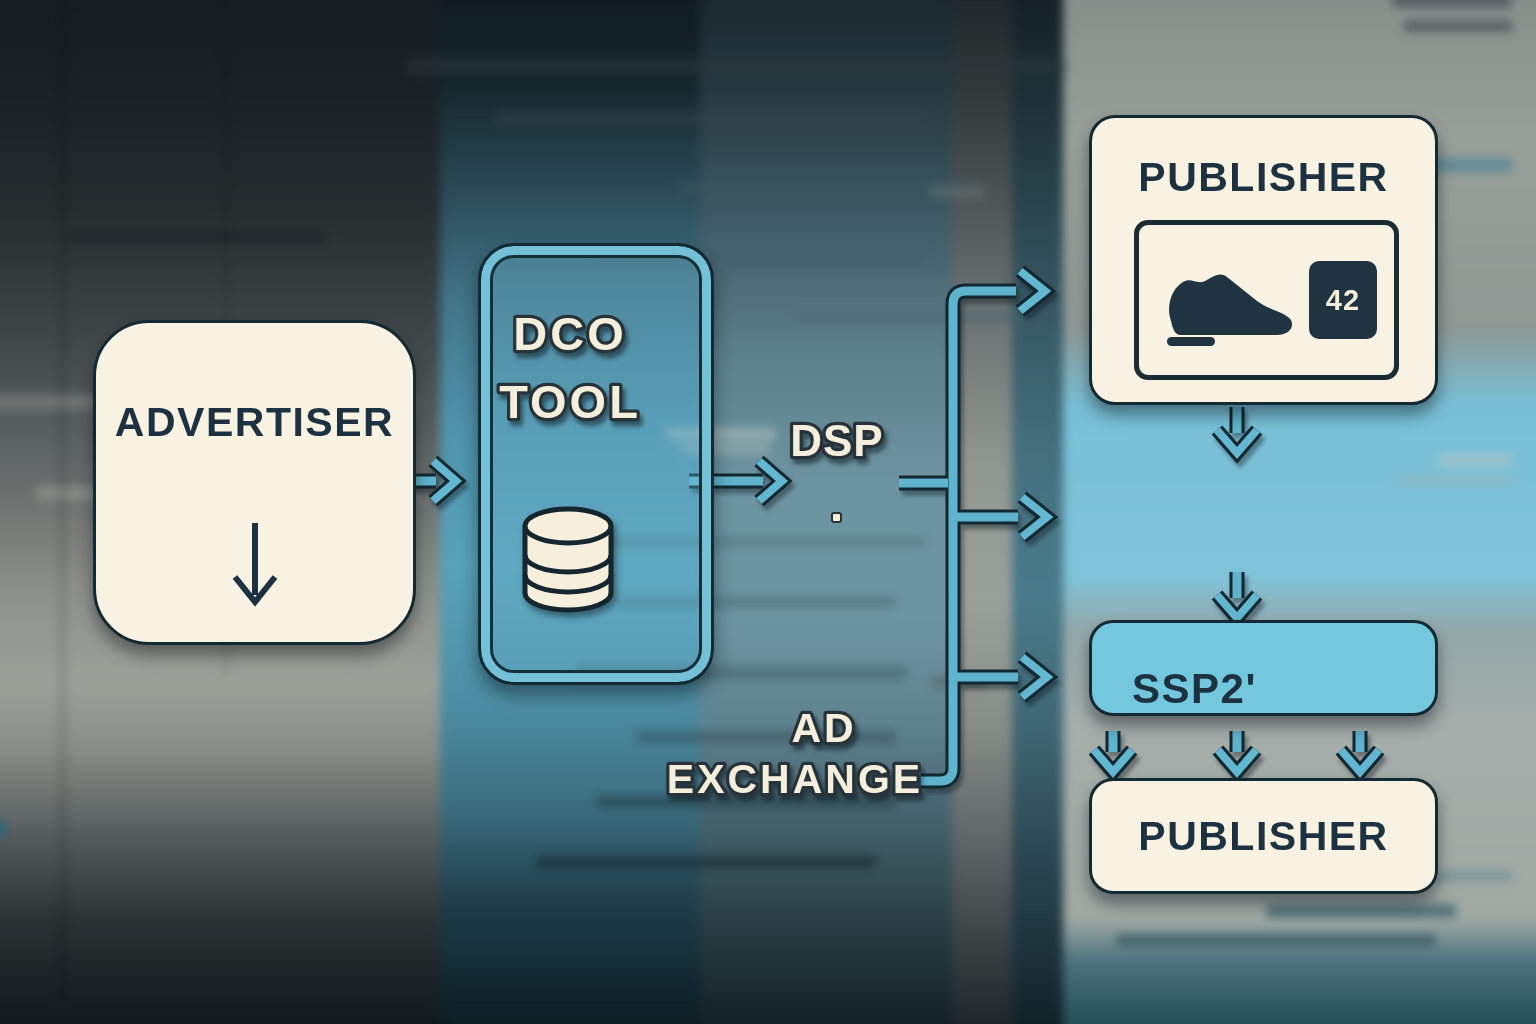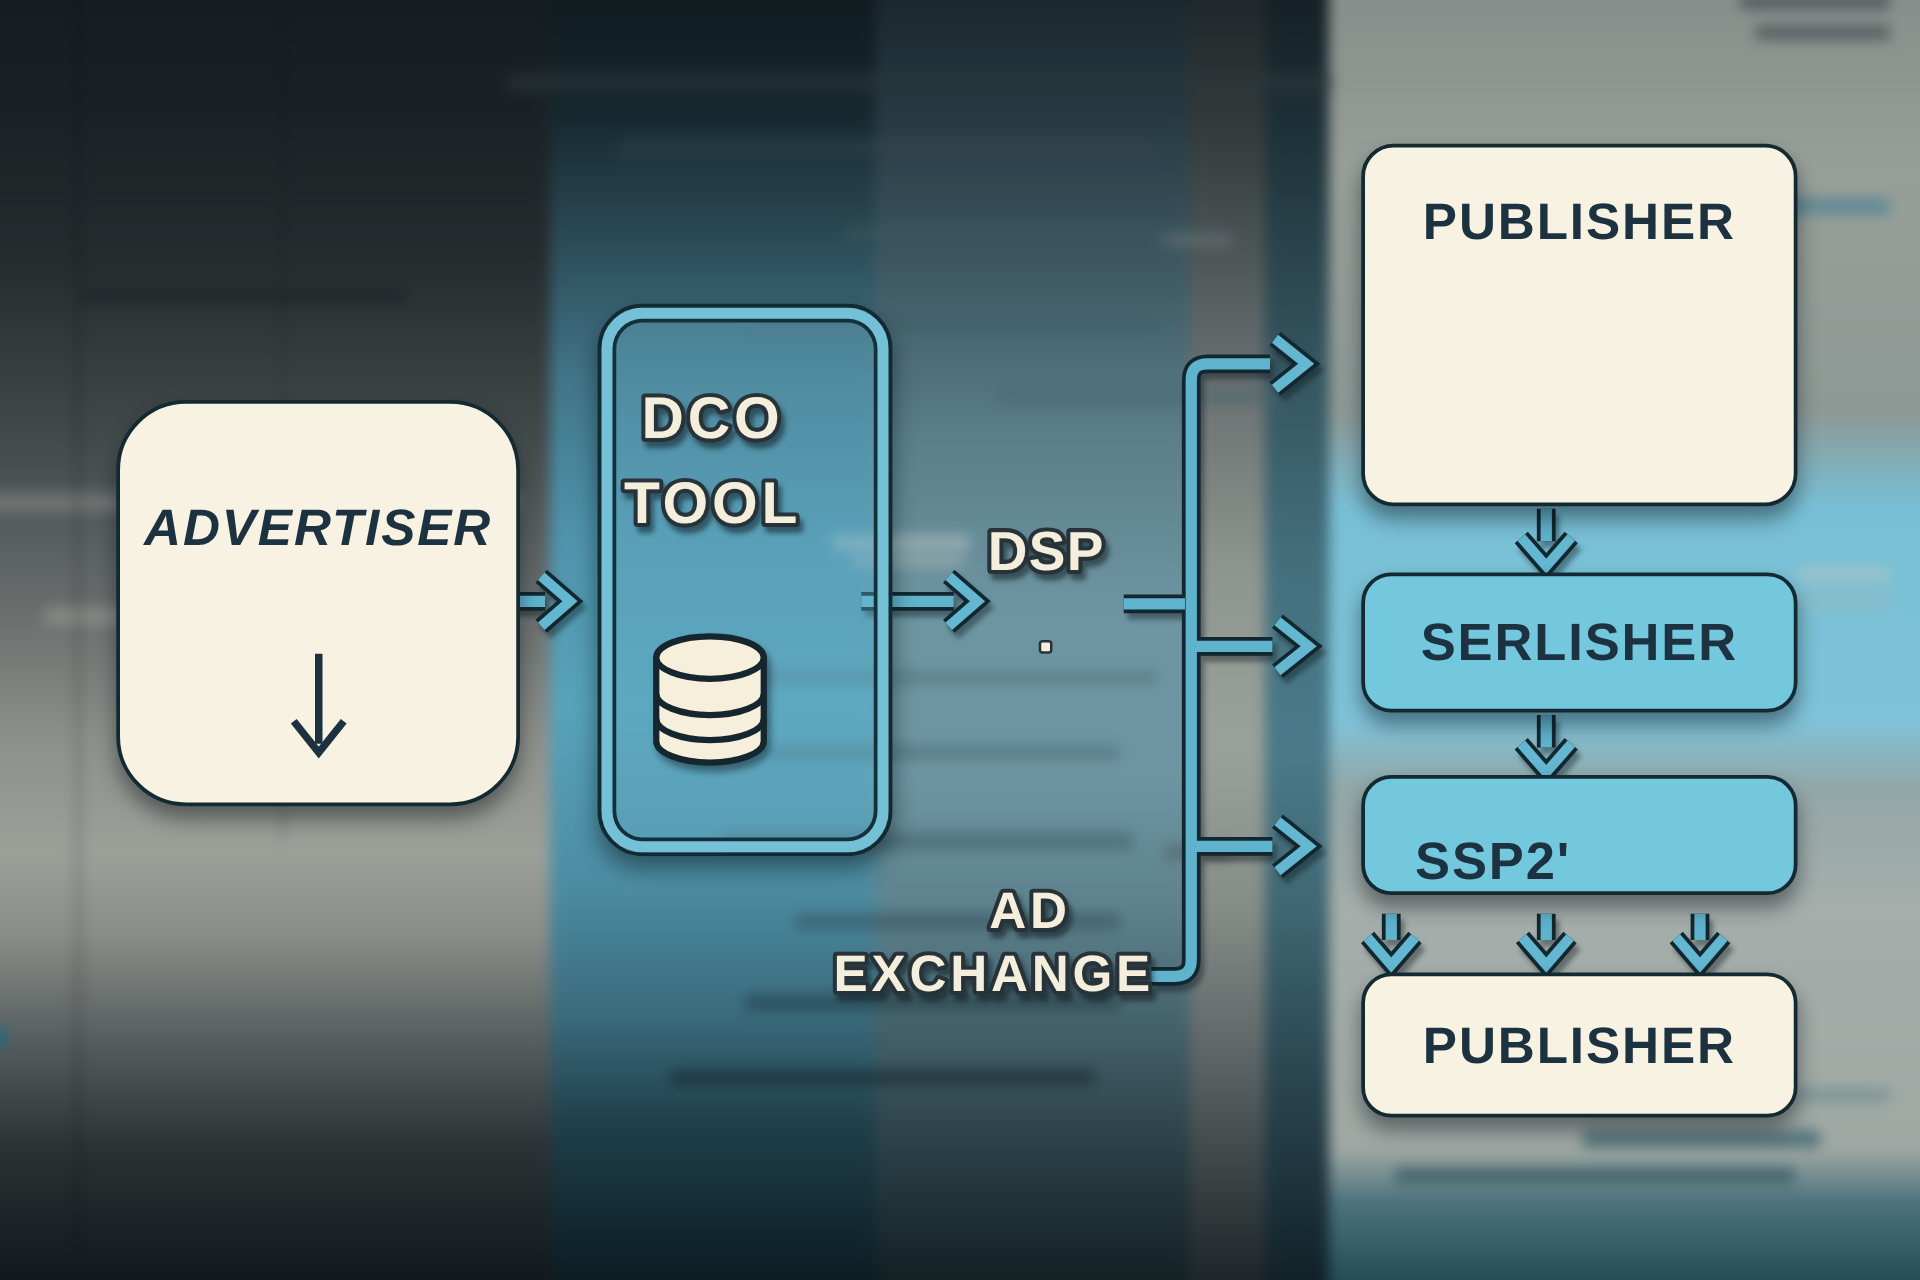--- a/index.html
+++ b/index.html
@@ -24,21 +24,21 @@
   .h-edge{stroke:#12272f;fill:none;stroke-width:14px;stroke-linejoin:miter;stroke-linecap:butt;}
   .h-core{stroke:#63b7d0;fill:none;stroke-width:8px;stroke-linejoin:miter;stroke-linecap:butt;}
   
   .node{position:absolute;box-sizing:border-box;border:3px solid #142a33;margin-left:26px;}
   .cream{background:#f8f2e2;box-shadow:0 10px 16px rgba(8,18,24,.45);}
   .blue{background:#74c8de;box-shadow:0 10px 16px rgba(8,18,24,.45);}
   .navy-text{color:#1d3240;font-weight:bold;letter-spacing:1.5px;}
 
   .advertiser-box{left:67px;top:320px;width:323px;height:325px;border-radius:56px;}
   .adv-label{position:absolute;left:0;top:74px;width:100%;text-align:center;
-    font-size:41px;line-height:50px;font-style:italic;}
+    font-size:41px;line-height:50px;}
   .adv-arrow{position:absolute;left:0;top:0;}
 
   .dco-box{left:452px;top:243px;width:236px;height:442px;border-radius:36px;
     background:rgba(108,182,208,.34);
     box-shadow:inset 0 0 0 9px #74c0d6, inset 0 0 0 12px #14303a, 0 10px 18px rgba(5,15,20,.45);}
   .dco-label-svg{position:absolute;left:452px;top:288px;filter:drop-shadow(3px 5px 2px rgba(8,18,24,.5));}
   .db-icon-svg{position:absolute;left:518px;top:503px;filter:drop-shadow(3px 5px 3px rgba(8,18,24,.45));}
 
   .outline-text{fill:#f4eedc;stroke:#273338;stroke-width:6.5px;paint-order:stroke;
     stroke-linejoin:round;font-weight:bold;font-family:"Liberation Sans",sans-serif;}
@@ -144,25 +144,31 @@
   </svg>
   <div class="dsp-dot"></div>
 
   <svg class="adx-svg" width="300" height="108" viewBox="0 0 300 108">
     <text class="outline-text" x="179" y="44" text-anchor="middle" font-size="41" letter-spacing="3">AD</text>
     <text class="outline-text" x="150" y="95" text-anchor="middle" font-size="41" letter-spacing="3">EXCHANGE</text>
   </svg>
 
   <div class="node cream publisher-top">
     <div class="pub-title navy-text">PUBLISHER</div>
+    <div class="ad-frame">
+      <svg class="sneaker-svg" width="132" height="72" viewBox="0 0 132 72">
+        <path d="M8 56 C3 42 8 24 20 17 C28 12 34 20 42 16 C50 12 56 6 64 12 L94 36 C108 46 122 47 128 55 C132 64 124 70 114 70 L18 70 C11 70 9.5 62 8 56 Z" fill="#1f3440"></path>
+      </svg>
+      <div class="shoe-dash"></div>
+      <div class="size-badge">
+        <span>42</span>
+      </div>
+    </div>
   </div>
 
-  <div class="node blue serlisher-box navy-text">
-    <span>SERLISHER</span>
-  </div>
 
   <div class="node blue ssp2-box navy-text">
     <span>SSP2'</span>
   </div>
 
   <div class="node cream publisher-bottom navy-text">
     <span>PUBLISHER</span>
   </div>
 
 </div>

